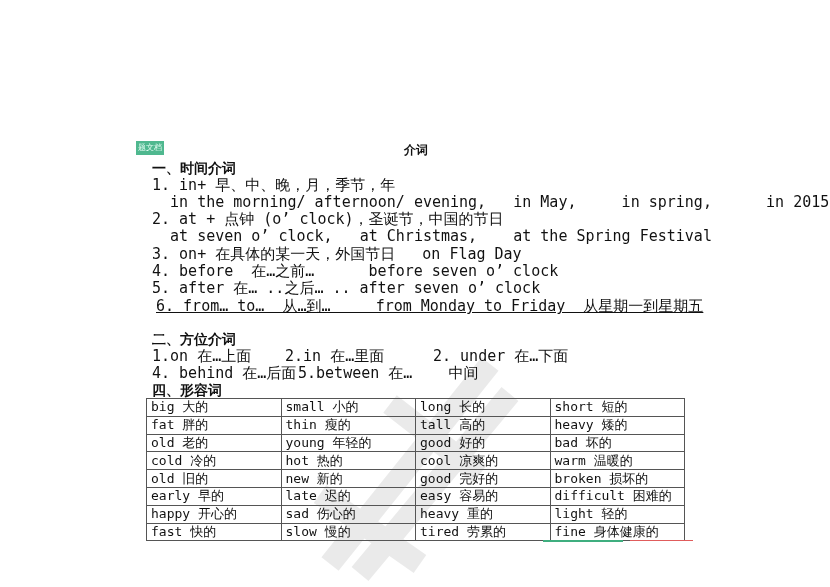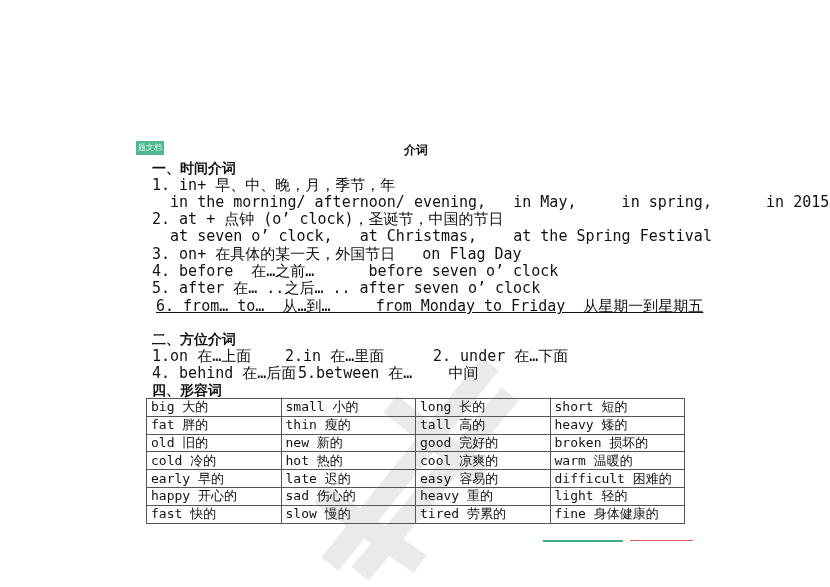--- a/index.html
+++ b/index.html
@@ -75,30 +75,36 @@
         <td>long 长的</td>
         <td>short 短的</td>
       </tr>
       <tr>
         <td>fat 胖的</td>
         <td>thin 瘦的</td>
         <td>tall 高的</td>
         <td>heavy 矮的</td>
       </tr>
       <tr>
-        <td>old 旧的</td>
-        <td>new 新的</td>
-        <td>good 完好的</td>
-        <td>broken 损坏的</td>
+        <td>old 老的</td>
+        <td>young 年轻的</td>
+        <td>good 好的</td>
+        <td>bad 坏的</td>
       </tr>
       <tr>
         <td>cold 冷的</td>
         <td>hot 热的</td>
         <td>cool 凉爽的</td>
         <td>warm 温暖的</td>
+      </tr>
+      <tr>
+        <td>old 旧的</td>
+        <td>new 新的</td>
+        <td>good 完好的</td>
+        <td>broken 损坏的</td>
       </tr>
       <tr>
         <td>early 早的</td>
         <td>late 迟的</td>
         <td>easy 容易的</td>
         <td>difficult 困难的</td>
       </tr>
       <tr>
         <td>happy 开心的</td>
         <td>sad 伤心的</td>

